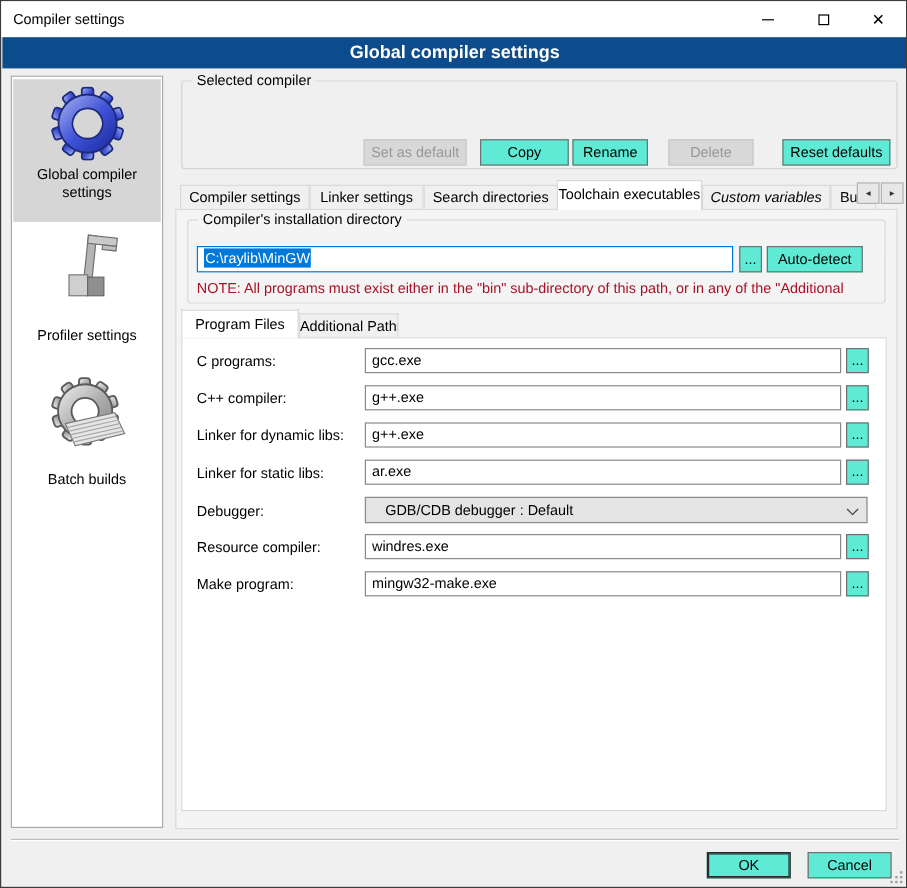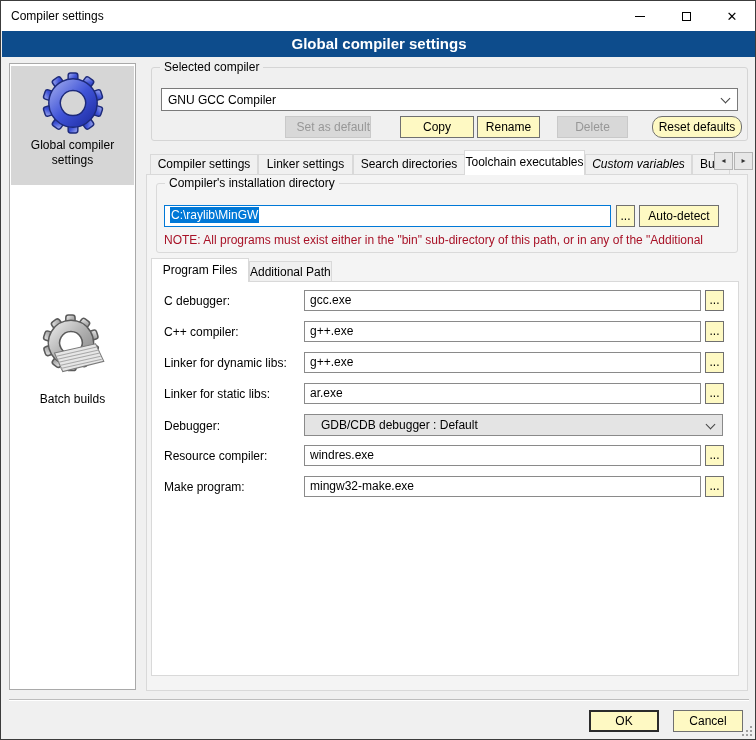--- a/index.html
+++ b/index.html
@@ -35,21 +35,21 @@
   .gb-legend2 { background:#f4f4f4; }
 
   
   .combo { position:absolute; background:#fff; border:1px solid #7a7a7a; display:flex; align-items:center;
            padding-left:6px; cursor:pointer; }
   .combo.gray { background:#e4e4e4; border-color:#8a8a8a;padding-left:16px; }
   .chev { position:absolute; right:8px; top:6px; width:7px; height:7px; border-right:1px solid #444;
           border-bottom:1px solid #444; transform:rotate(45deg); }
 
   
-  .btn { position:absolute; height:22px; background:#fef9c3; border:1px solid #707070; font-size:12px;
+  .btn { position:absolute; height:22px; background:#5eead4; border:1px solid #707070; font-size:12px;
          font-family:"Liberation Sans",sans-serif; text-align:center; line-height:20px; cursor:pointer; }
   .btn.disabled { background:#d8d8d8; border-color:#c9c9c9; color:#979797; cursor:default; }
   .btn.default-btn { border:1px solid #2b2b2b; box-shadow:inset 0 0 0 1px #2b2b2b; }
   .browse { width:19px; }
 
   
   .tab { position:absolute; background:#f0f0f0; border:1px solid #d9d9d9; border-bottom:none;
          text-align:center; font-size:12px; cursor:pointer; white-space:nowrap; overflow:hidden; }
   .tab.active { background:#fff; z-index:3; }
   .tabpage { position:absolute; border:1px solid #d9d9d9; background:#f4f4f4; }
@@ -115,20 +115,32 @@
           <rect x="27" y="1" width="10" height="12" rx="2.5" transform="rotate(216 32 32)"></rect>
           <rect x="27" y="1" width="10" height="12" rx="2.5" transform="rotate(252 32 32)"></rect>
           <rect x="27" y="1" width="10" height="12" rx="2.5" transform="rotate(288 32 32)"></rect>
           <rect x="27" y="1" width="10" height="12" rx="2.5" transform="rotate(324 32 32)"></rect>
           <path fill-rule="evenodd" d="M32 7 a25 25 0 1 0 0.01 0 Z M32 19 a13 13 0 1 1 -0.01 0 Z"></path>
         </g>
       </svg>
       <span class="side-label">Global compiler settings</span>
     </div>
 
+    <div class="side-item" style="top:128px;">
+      <svg class="side-icon" width="62" height="76" viewBox="0 0 64 78">
+        <g transform="rotate(6 32 30)">
+          <rect x="30" y="4" width="7" height="36" fill="#b5b5b5" stroke="#6e6e6e"></rect>
+          <rect x="30" y="4" width="25" height="7" fill="#c9c9c9" stroke="#6e6e6e"></rect>
+          <rect x="43" y="11" width="12" height="4" fill="#c0c0c0" stroke="#6e6e6e"></rect>
+        </g>
+        <rect x="16" y="38" width="16" height="18" fill="#cfcfcf" stroke="#777"></rect>
+        <rect x="32" y="40" width="14" height="16" fill="#8f8f8f" stroke="#666"></rect>
+      </svg>
+      <span class="side-label">Profiler settings</span>
+    </div>
 
     <div class="side-item" style="top:248px;">
       <svg class="side-icon" width="66" height="76" viewBox="0 0 64 74">
         <defs>
           <linearGradient id="ggray" x1="0" y1="0" x2="1" y2="1">
             <stop offset="0" stop-color="#f0f0f0"></stop>
               <stop offset="0.5" stop-color="#b0b0b0"></stop>
               <stop offset="1" stop-color="#808080"></stop>
           </linearGradient>
         </defs>
@@ -148,29 +160,25 @@
         <polygon points="14,40 54,31 62,48 22,58" fill="#e6e6e6" stroke="#7a7a7a"></polygon>
         <path d="M16 43 L55 34 M17 46 L57 37 M18 49 L58 40 M19 52 L59 43 M20 55 L60 46" stroke="#a8a8a8" fill="none"></path>
       </svg>
       <span class="side-label">Batch builds</span>
     </div>
   </div>
 
   <div class="groupbox" style="left:150px; top:66px; width:597px; height:74px;">
     <span class="gb-legend">Selected compiler</span>
   </div>
-  <div class="combo" style="left:160px; top:87px; width:577px; height:23px;">
-    <span>GNU GCC Compiler</span>
-    <i class="chev"></i>
-  </div>
-  <div class="btn disabled" style="left:284px; top:115px; width:86px;text-align:right;">Set as default</div>
+  <div class="btn disabled" style="left:302px; top:115px; width:86px;">Set as default</div>
   <div class="btn" style="left:399px; top:115px; width:74px;">Copy</div>
   <div class="btn" style="left:476px; top:115px; width:63px;">Rename</div>
   <div class="btn disabled" style="left:556px; top:115px; width:71px;">Delete</div>
-  <div class="btn" style="left:651px; top:115px; width:90px;border-radius:10px;">Reset defaults</div>
+  <div class="btn" style="left:651px; top:115px; width:90px;">Reset defaults</div>
 
   <div class="tab" style="left:149px; top:153px; width:108px; height:20px; line-height:19px;">Compiler settings</div>
   <div class="tab" style="left:257px; top:153px; width:95px; height:20px; line-height:19px;">Linker settings</div>
   <div class="tab active" style="left:463px; top:149px; width:121px; height:25px; line-height:23px;">Toolchain executables</div>
   <div class="tab" style="left:352px; top:153px; width:112px; height:20px; line-height:19px;">Search directories</div>
   <div class="tab" style="left:584px; top:153px; width:107px; height:20px; line-height:19px;font-style:italic;">Custom variables</div>
   <div class="tab" style="left:691px; top:153px; width:38px; height:20px; line-height:19px; text-align:left; padding-left:7px;">Build options</div>
   <div class="arrowbtn" style="left:713px; top:151px;"><span>◂</span></div>
   <div class="arrowbtn" style="left:733px; top:151px;"><span>▸</span></div>
 
@@ -183,21 +191,21 @@
     <span class="sel-text">C:\raylib\MinGW</span>
   </div>
   <div class="btn browse" style="left:615px; top:204px;">...</div>
   <div class="btn" style="left:638px; top:204px; width:80px;">Auto-detect</div>
   <div class="note" style="left:163px; top:232px; width:566px;">NOTE: All programs must exist either in the "bin" sub-directory of this path, or in any of the "Additional</div>
 
   <div class="tab active" style="left:150px; top:257px; width:98px; height:24px; line-height:22px;">Program Files</div>
   <div class="tab" style="left:248px; top:260px; width:83px; height:21px; line-height:20px;">Additional Paths</div>
   <div class="tabpage white" style="left:150px; top:280px; width:588px; height:395px;"></div>
 
-  <span class="form-label" style="top:293px;">C debugger:</span>
+  <span class="form-label" style="top:293px;">C programs:</span>
   <div class="field" style="left:303px; top:289px; width:397px;">gcc.exe</div>
   <div class="btn browse" style="left:704px; top:289px; height:21px; line-height:19px;">...</div>
 
   <span class="form-label" style="top:324px;">C++ compiler:</span>
   <div class="field" style="left:303px; top:320px; width:397px;">g++.exe</div>
   <div class="btn browse" style="left:704px; top:320px; height:21px; line-height:19px;">...</div>
 
   <span class="form-label" style="top:355px;">Linker for dynamic libs:</span>
   <div class="field" style="left:303px; top:351px; width:397px;">g++.exe</div>
   <div class="btn browse" style="left:704px; top:351px; height:21px; line-height:19px;">...</div>

